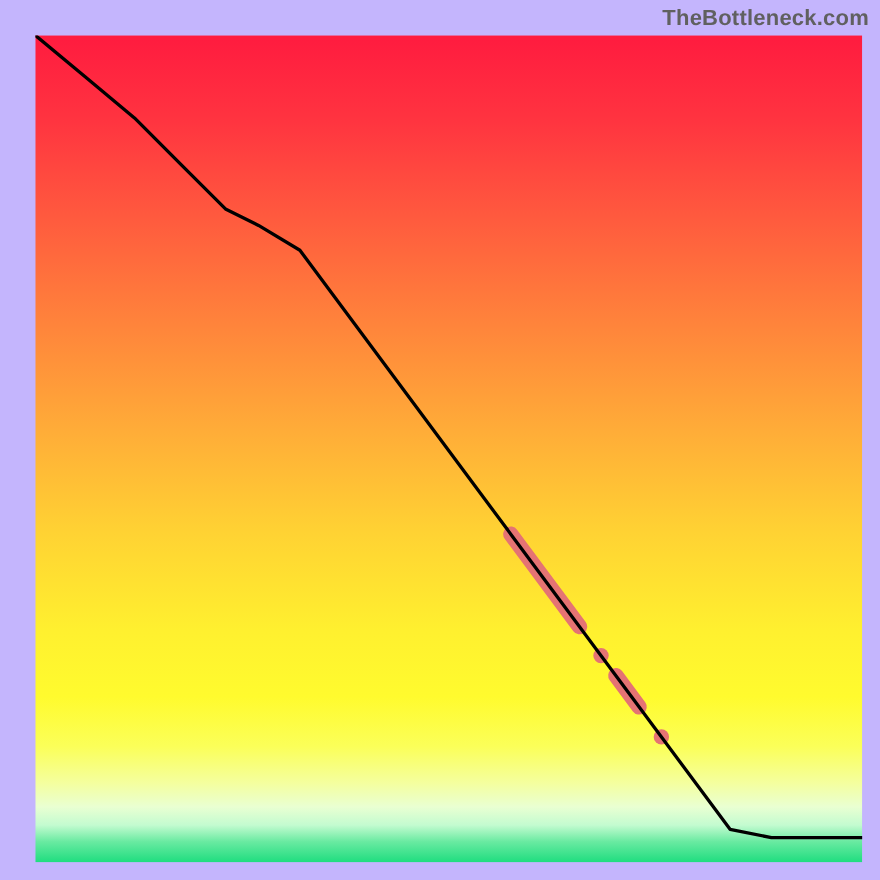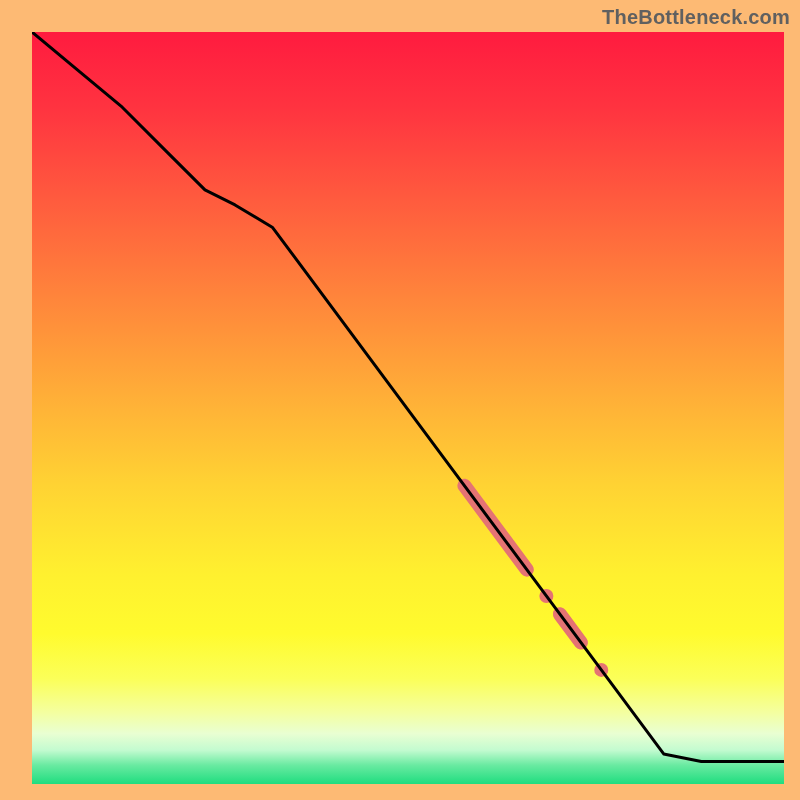--- a/index.html
+++ b/index.html
@@ -8,21 +8,21 @@
     width: 800px;
     height: 800px;
     background: #000;
     overflow: hidden;
     font-family: Arial, Helvetica, sans-serif;
   }
   .frame {
     position: relative;
     width: 800px;
     height: 800px;
-    background: #fdba74;
+    background: #c4b5fd;
     text-align: right;
   }
   .plot-area {
     position: absolute;
     left: 32px;
     top: 32px;
     width: 752px;
     height: 752px;
     overflow: hidden;
   }

